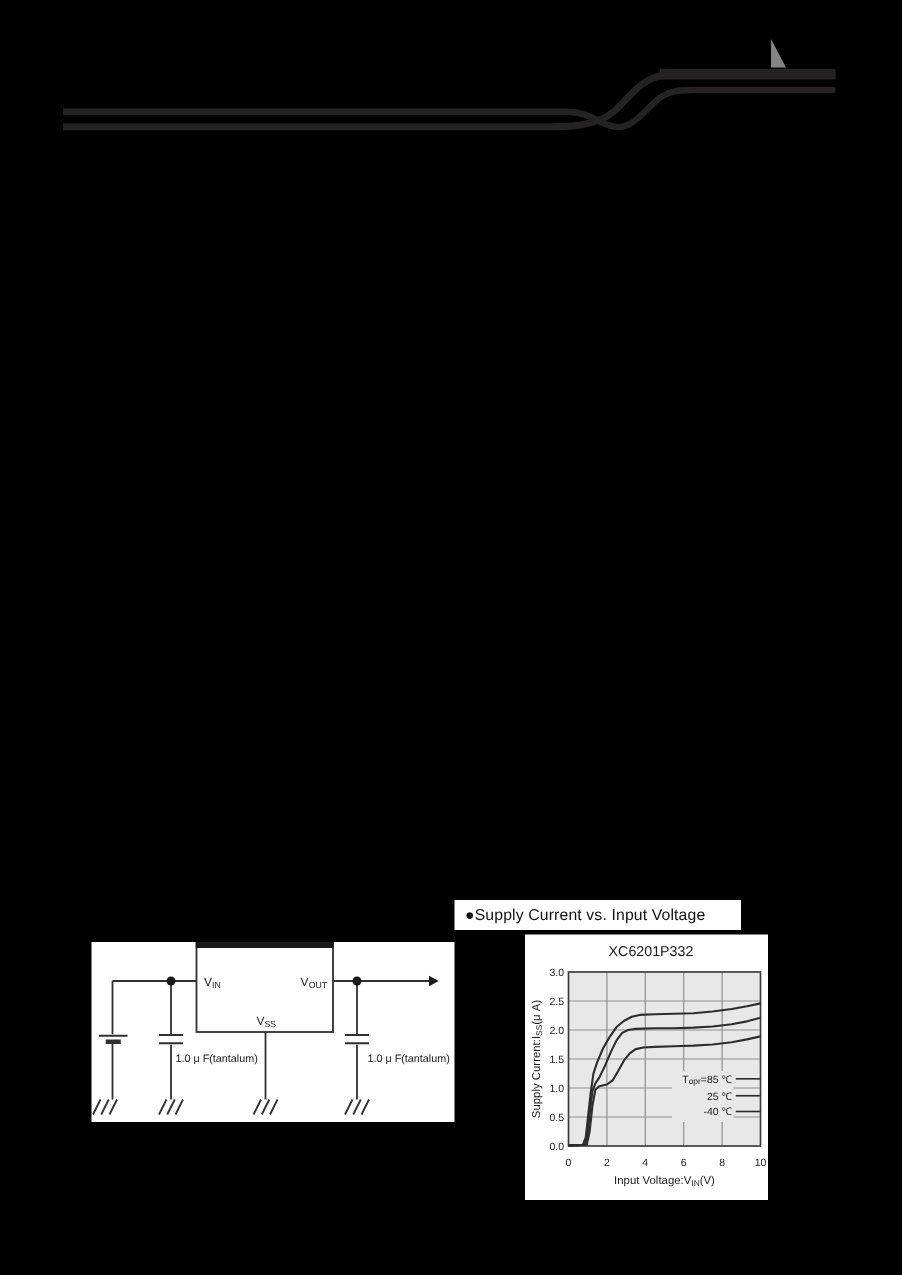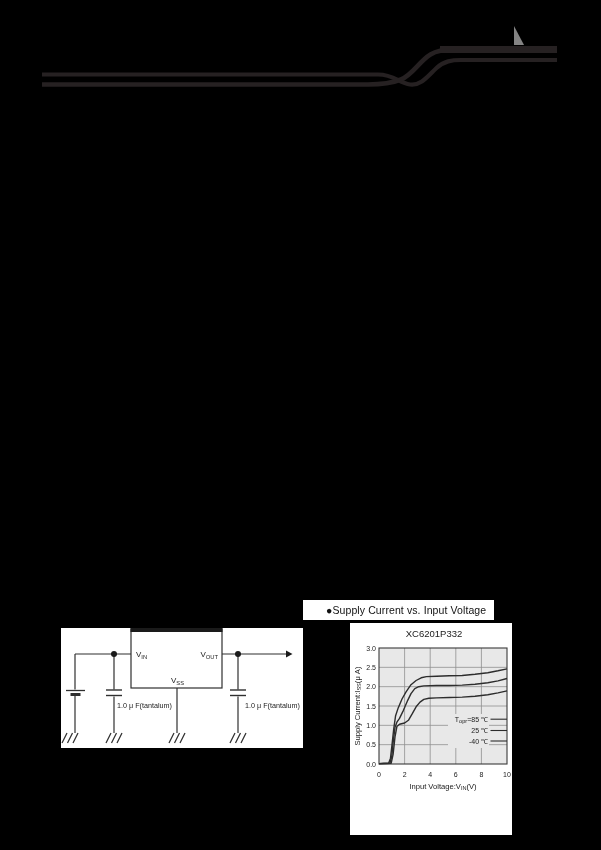--- a/index.html
+++ b/index.html
@@ -1,23 +1,23 @@
 <!DOCTYPE html>
 <html><head>
 <meta charset="utf-8">
 <style>
   html,body{margin:0;padding:0;background:#000;}
   .page{position:relative;width:601px;height:850px;background:#000;overflow:hidden;
         font-family:"Liberation Sans", sans-serif;}
   .abs{position:absolute;}
   .panel{background:#ffffff;}
   .section-header{left:303px;top:600px;width:191px;height:20px;display:flex;align-items:center;}
-  .section-header span{font-size:10.5px;color:#111;padding-left:23px;letter-spacing:0.1px;white-space:nowrap;}
+  .section-header span{font-size:10.5px;color:#111;padding-left:7px;letter-spacing:0.1px;white-space:nowrap;}
   .circuit-panel{left:61px;top:628px;width:242px;height:120px;}
-  .chart-panel{left:350px;top:623px;width:162px;height:212px;}
+  .chart-panel{left:350px;top:623px;width:162px;height:177px;}
   svg{display:block;}
   .pin{font-size:8px;fill:#222;}
   .pinsub{font-size:5.8px;fill:#222;}
   .caplabel{font-size:7.2px;fill:#222;}
   
   .ct-title{font-size:9.5px;fill:#1a1a1a;}
   .ct-tick{font-size:7px;fill:#1a1a1a;}
   .ct-axis{font-size:7.6px;fill:#1a1a1a;}
   .ct-sub{font-size:5.6px;fill:#1a1a1a;}
   .ct-leg{font-size:7px;fill:#1a1a1a;}

